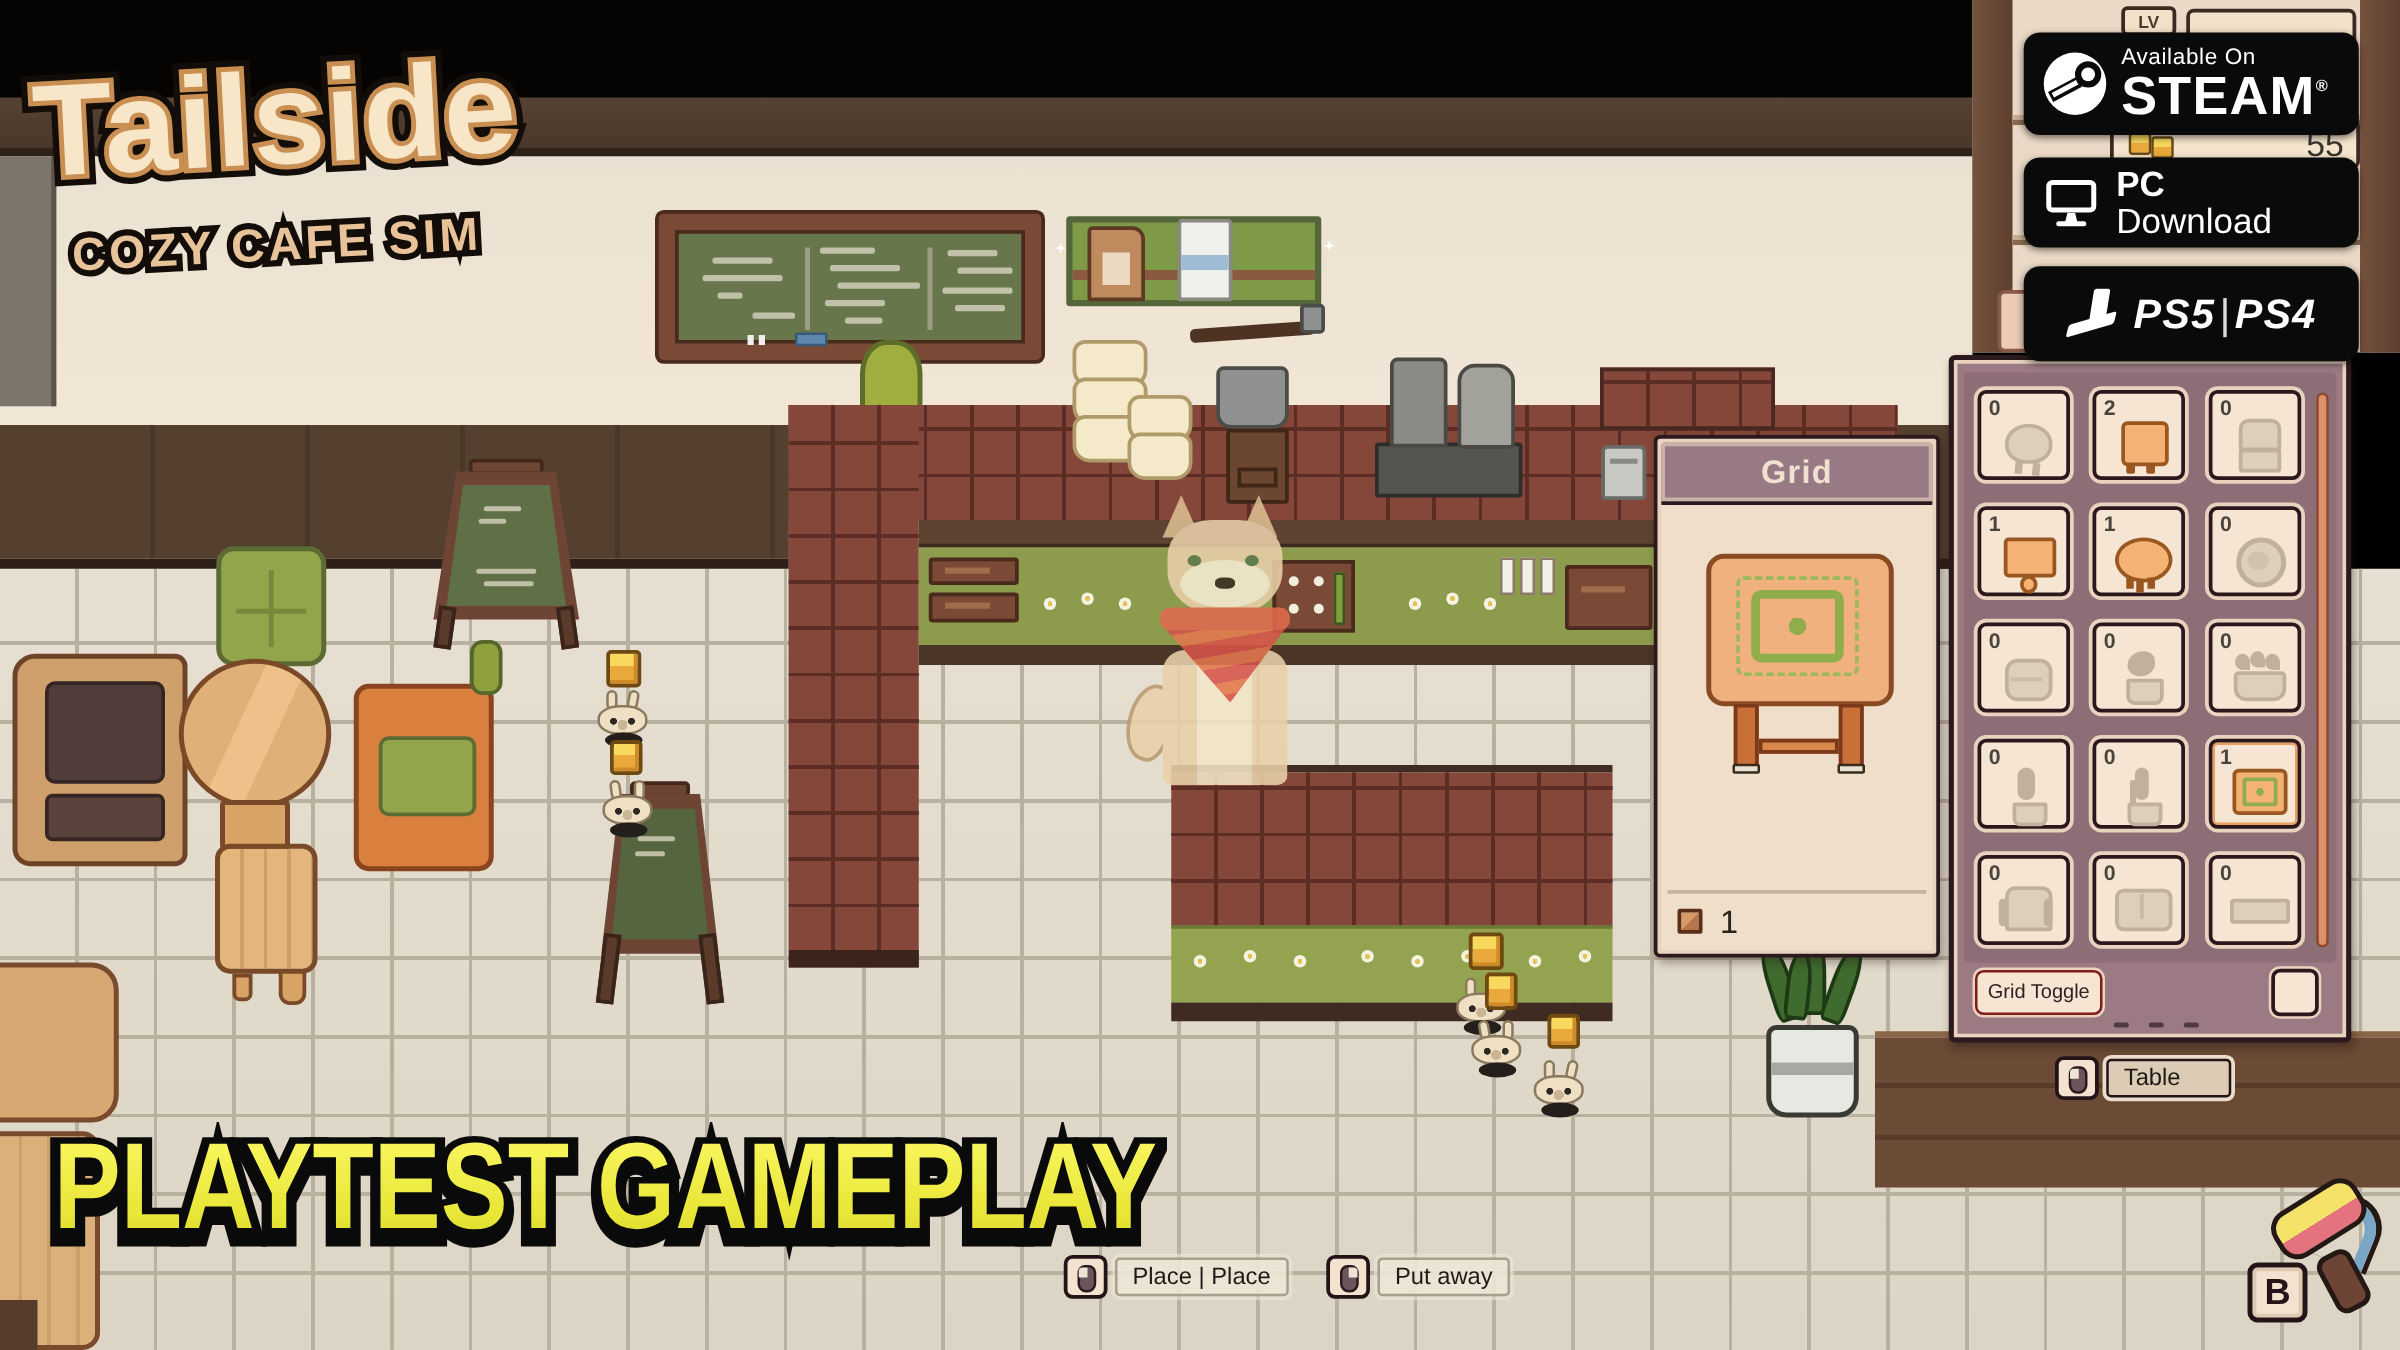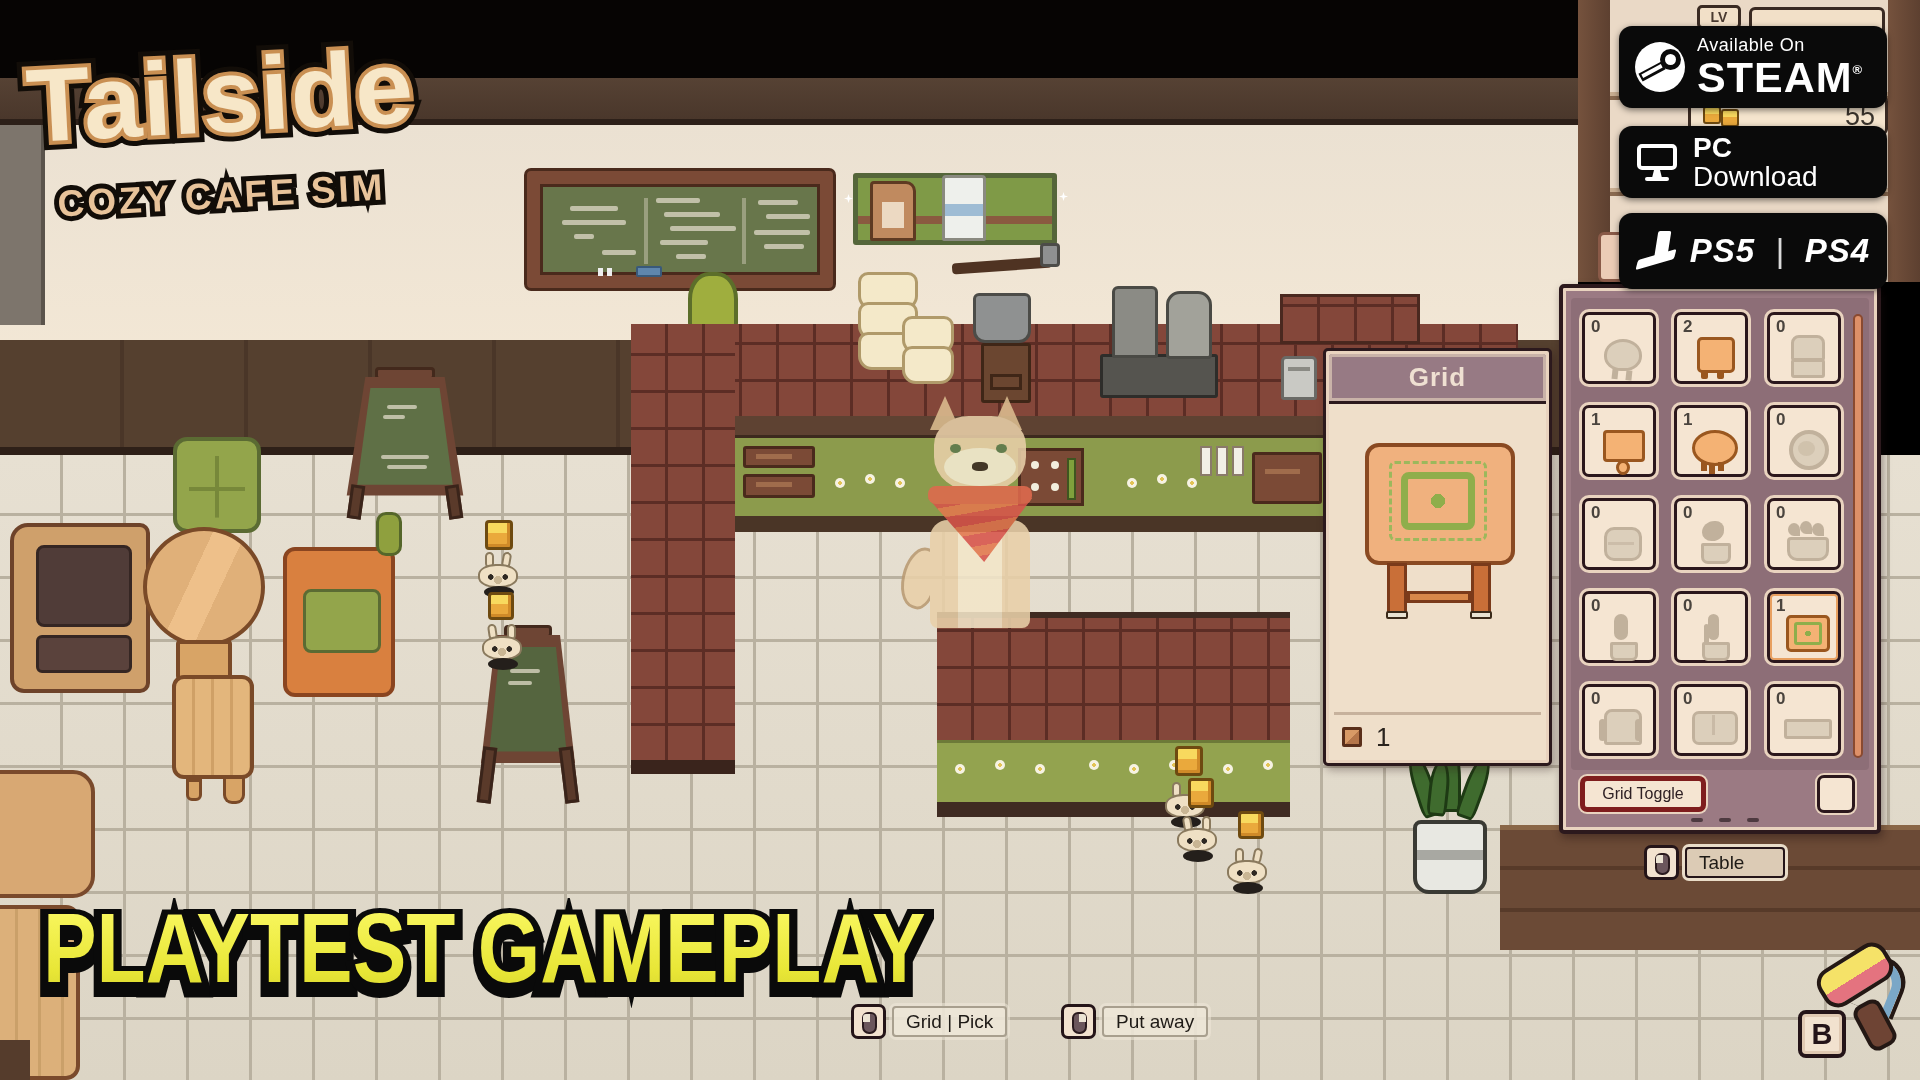--- a/index.html
+++ b/index.html
@@ -157,21 +157,21 @@
   .pc-icon .scrn{position:absolute;left:2px;top:4px;width:40px;height:26px;border:4px solid #fff;border-radius:5px}
   .pc-icon .neck{position:absolute;left:17px;top:30px;width:10px;height:8px;background:#fff;clip-path:polygon(20% 0,80% 0,100% 100%,0 100%)}
   .pc-icon .foot{position:absolute;left:10px;top:37px;width:24px;height:4px;background:#fff;border-radius:2px}
   .badge-pc .txt{margin-left:12px;line-height:1.05}
   .badge-pc .t1{font-size:28px;font-weight:bold}
   .badge-pc .t2{font-size:28px}
   .badge-ps{top:213px;height:76px;padding:0 12px;justify-content:center;gap:10px}
   .ps-icon{position:relative;width:44px;height:44px;flex:0 0 44px}
   .ps-icon .p{position:absolute;left:20px;top:2px;width:13px;height:30px;background:#fff;transform:skewX(-9deg);border-radius:2px}
   .ps-icon .sw{position:absolute;left:0px;top:26px;width:40px;height:9px;background:#fff;transform:rotate(-16deg) skewX(-30deg);border-radius:2px}
-  .badge-ps .pstxt{font-size:33px;font-weight:bold;font-style:italic;letter-spacing:1px;display:flex;align-items:center;gap:20px}
+  .badge-ps .pstxt{font-size:33px;font-weight:bold;font-style:italic;letter-spacing:1px;display:flex;align-items:center;gap:3px}
   .badge-ps .dv{font-weight:normal;opacity:.85}
 
   .hud-lv{left:1697px;top:5px;width:44px;height:24px;background:#f2e0c8;border:3px solid #3a2a22;border-radius:5px;font-size:14px;font-weight:bold;color:#4a3a30;text-align:center;line-height:18px}
   .hud-bar{left:1749px;top:7px;width:136px;height:50px;background:#f2e0c8;border:3px solid #3a2a22;border-radius:6px}
   .hud-money{left:1688px;top:95px;width:200px;height:40px;background:#f5e5ce;border:3px solid #3a2a22;border-radius:6px}
   .hud-money .coin{position:absolute;top:8px;width:18px;height:18px;background:linear-gradient(#f8d95e 45%,#eaa93c 45%);border:2px solid #6e4a10;border-radius:3px}
   .hud-money .val{position:absolute;right:10px;top:3px;font-size:27px;color:#3a332c}
 
   
   .popup{left:1323px;top:348px;width:229px;height:418px;background:#efdfca;border:3px solid #2c191d;border-radius:5px;box-shadow:inset 0 0 0 3px #e9d3bf,3px 4px 8px rgba(40,20,20,.35)}
@@ -221,21 +221,21 @@
   [data-item="cactus"] .glyph::before{left:18px;top:0;width:11px;height:26px;background:var(--l);border-radius:6px;box-shadow:-7px 7px 0 -3px var(--l)}
   [data-item="cactus"] .glyph::after{left:12px;top:28px;width:22px;height:13px;background:var(--f);border:3px solid var(--l);border-radius:2px 2px 6px 6px}
   [data-item="table-rug"] .glyph::before{left:3px;top:1px;width:38px;height:31px;background:var(--f);border:3px solid var(--l);border-radius:5px}
   [data-item="table-rug"] .glyph::after{left:11px;top:8px;width:22px;height:17px;border:3px solid #8fae4b;border-radius:3px;background:radial-gradient(circle,#8fae4b 0 3px,transparent 3px)}
   [data-item="armchair"] .glyph::before{left:6px;top:2px;width:32px;height:30px;background:var(--f);border:3px solid var(--l);border-radius:8px 8px 3px 3px}
   [data-item="armchair"] .glyph::after{left:1px;top:12px;width:7px;height:22px;background:var(--l);border-radius:4px;box-shadow:36px 0 var(--l)}
   [data-item="sofa"] .glyph::before{left:2px;top:4px;width:40px;height:28px;background:var(--f);border:3px solid var(--l);border-radius:7px}
   [data-item="sofa"] .glyph::after{left:22px;top:8px;width:3px;height:20px;background:var(--l);opacity:.7}
   [data-item="bench"] .glyph::before{left:1px;top:12px;width:42px;height:14px;background:var(--f);border:3px solid var(--l);border-radius:3px}
   .scrollbar{position:absolute;right:14px;top:26px;width:10px;height:444px;background:#de9068;border:2px solid #8a4a30;border-radius:5px}
-  .gridtoggle{position:absolute;left:17px;top:488px;width:126px;height:36px;background:#f5e5d2;border:5px solid #7f1d1d;border-radius:7px;box-shadow:0 0 0 2px #e9d3bf;font-size:16px;color:#2e2024;display:flex;align-items:center;justify-content:center}
+  .gridtoggle{position:absolute;left:17px;top:488px;width:102px;height:36px;background:#f5e5d2;border:2px solid #7f1d1d;border-radius:7px;box-shadow:0 0 0 2px #e9d3bf;font-size:16px;color:#2e2024;display:flex;align-items:center;justify-content:center}
   .sqbtn{position:absolute;right:22px;top:487px;width:38px;height:38px;background:#f5e5d2;border:3px solid #2b171c;border-radius:7px;box-shadow:0 0 0 2px #e9d3bf}
   .pagedots{position:absolute;left:128px;top:530px;display:flex;gap:16px}
   .pagedots i{width:12px;height:4px;background:#4e3a40;border-radius:2px}
 
   
   .hint{display:flex;align-items:center;gap:6px}
   .micon{width:35px;height:35px;background:#f2e2cf;border:3px solid #241418;border-radius:7px;position:relative;flex:0 0 35px}
   .micon .m{position:absolute;left:8px;top:5px;width:15px;height:22px;background:#6b565c;border:2px solid #2a1a1e;border-radius:6px 6px 7px 7px}
   .micon .b{position:absolute;left:9px;top:7px;width:7px;height:8px;background:#ece4d4;border-radius:3px 0 0 0}
   .hlabel{height:31px;background:rgba(238,231,216,.88);border:2px solid #a89f8e;box-shadow:0 0 0 3px rgba(238,231,216,.55);border-radius:4px;display:flex;align-items:center;padding:0 12px;font-size:19px;color:#1e1a16;white-space:nowrap}
@@ -627,21 +627,21 @@
   <div class="abs playtest">
     <span class="s1">PLAYTEST GAMEPLAY</span>
     <span class="s2">PLAYTEST GAMEPLAY</span>
   </div>
 
   <div class="abs hint" style="left:851px;top:1004px">
     <span class="micon">
         <i class="m"></i>
         <i class="b"></i>
       </span>
-    <span class="hlabel">Grid | Pick</span>
+    <span class="hlabel">Place | Place</span>
   </div>
   <div class="abs hint" style="left:1061px;top:1004px">
     <span class="micon">
         <i class="m"></i>
         <i class="b" style="left:15px;border-radius:0 3px 0 0"></i>
       </span>
     <span class="hlabel">Put away</span>
   </div>
   <div class="abs hint hint-select" style="left:1644px;top:845px">
     <span class="micon">

